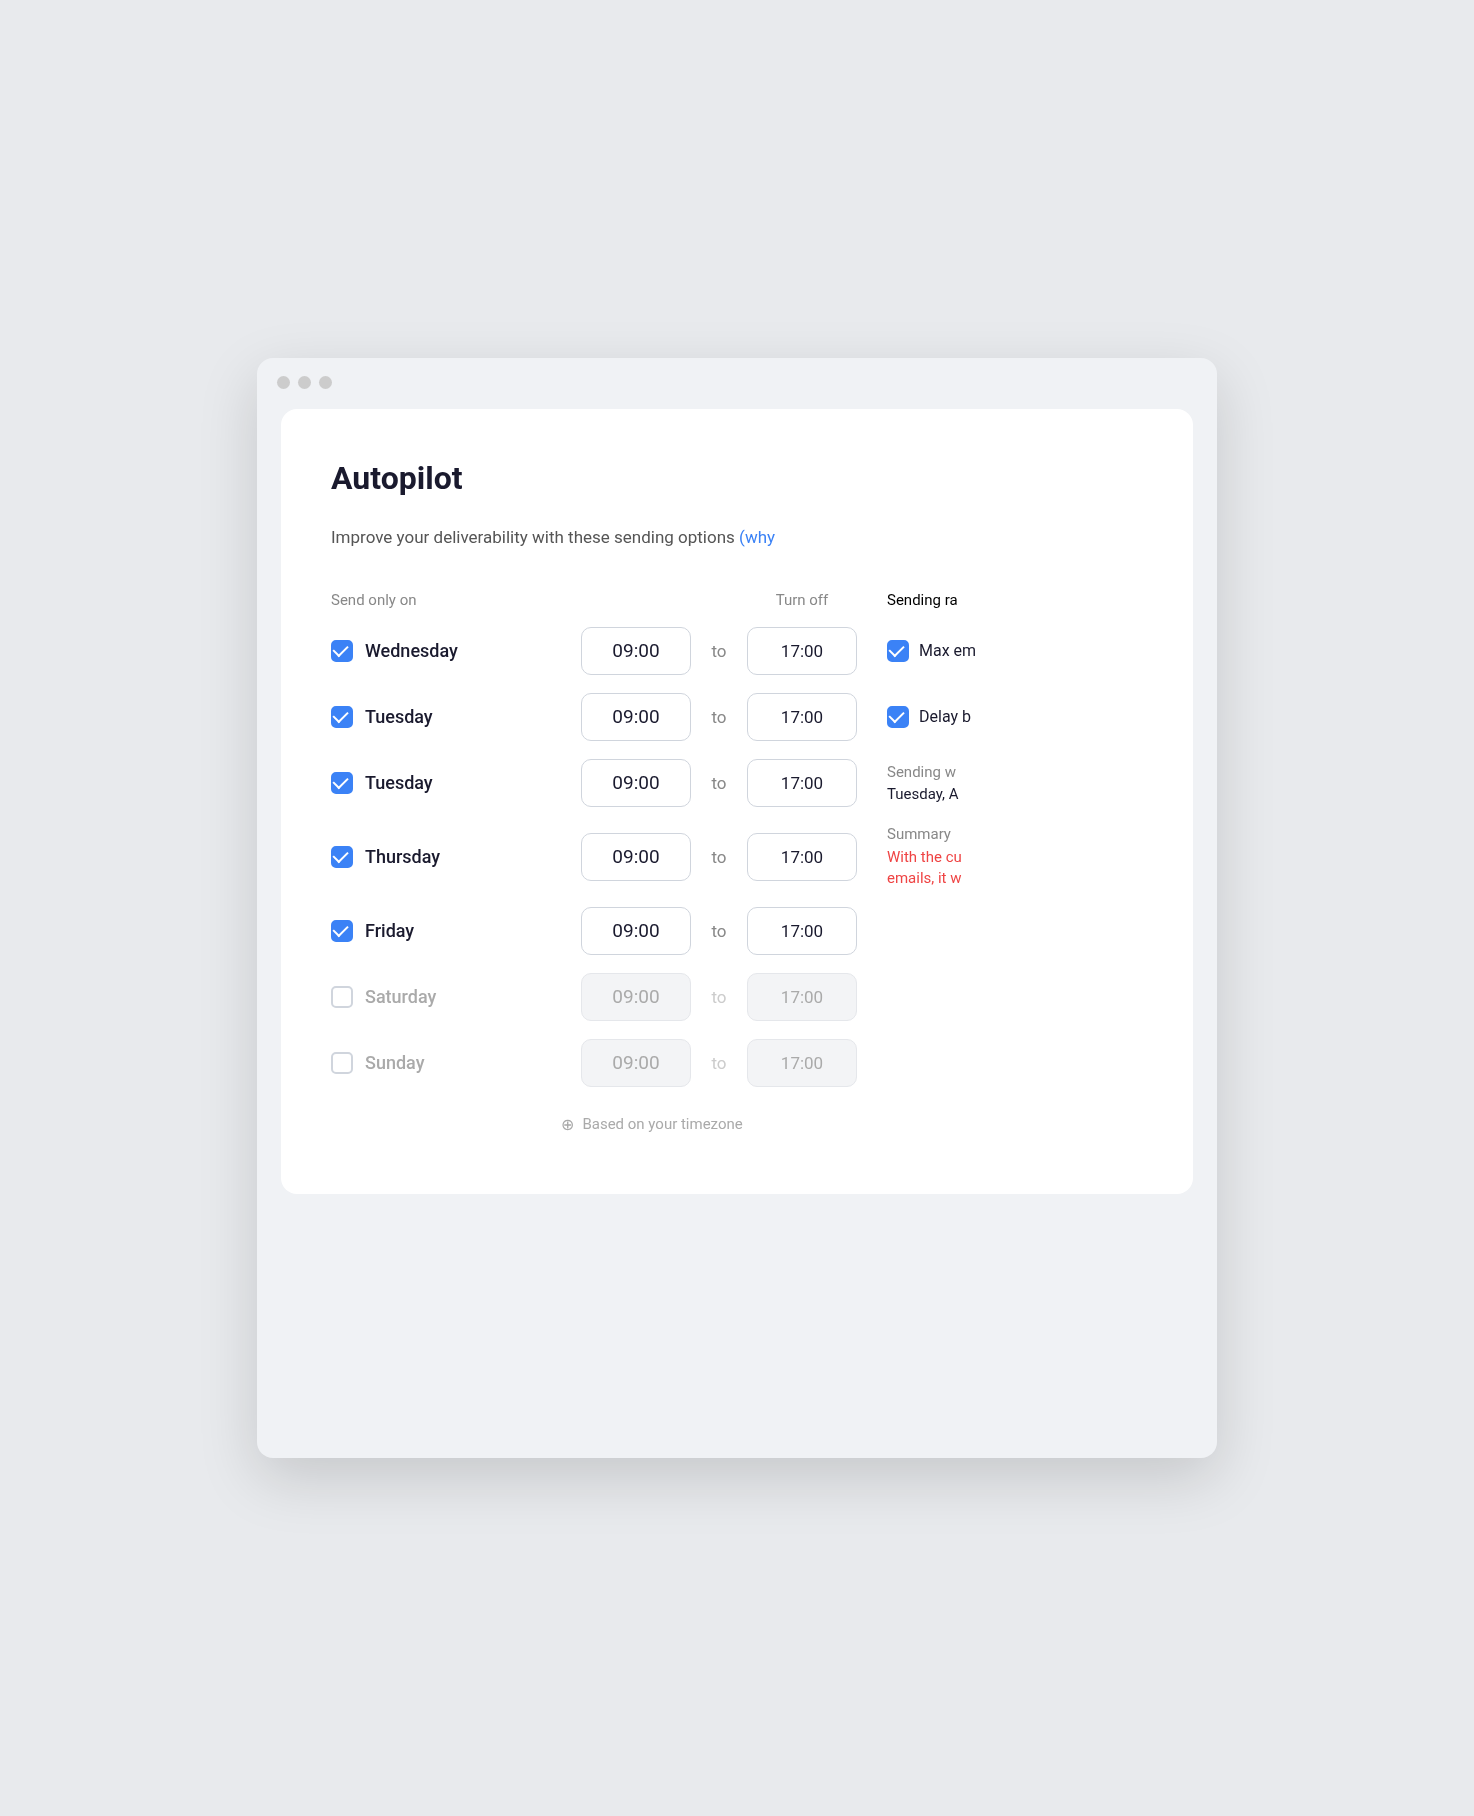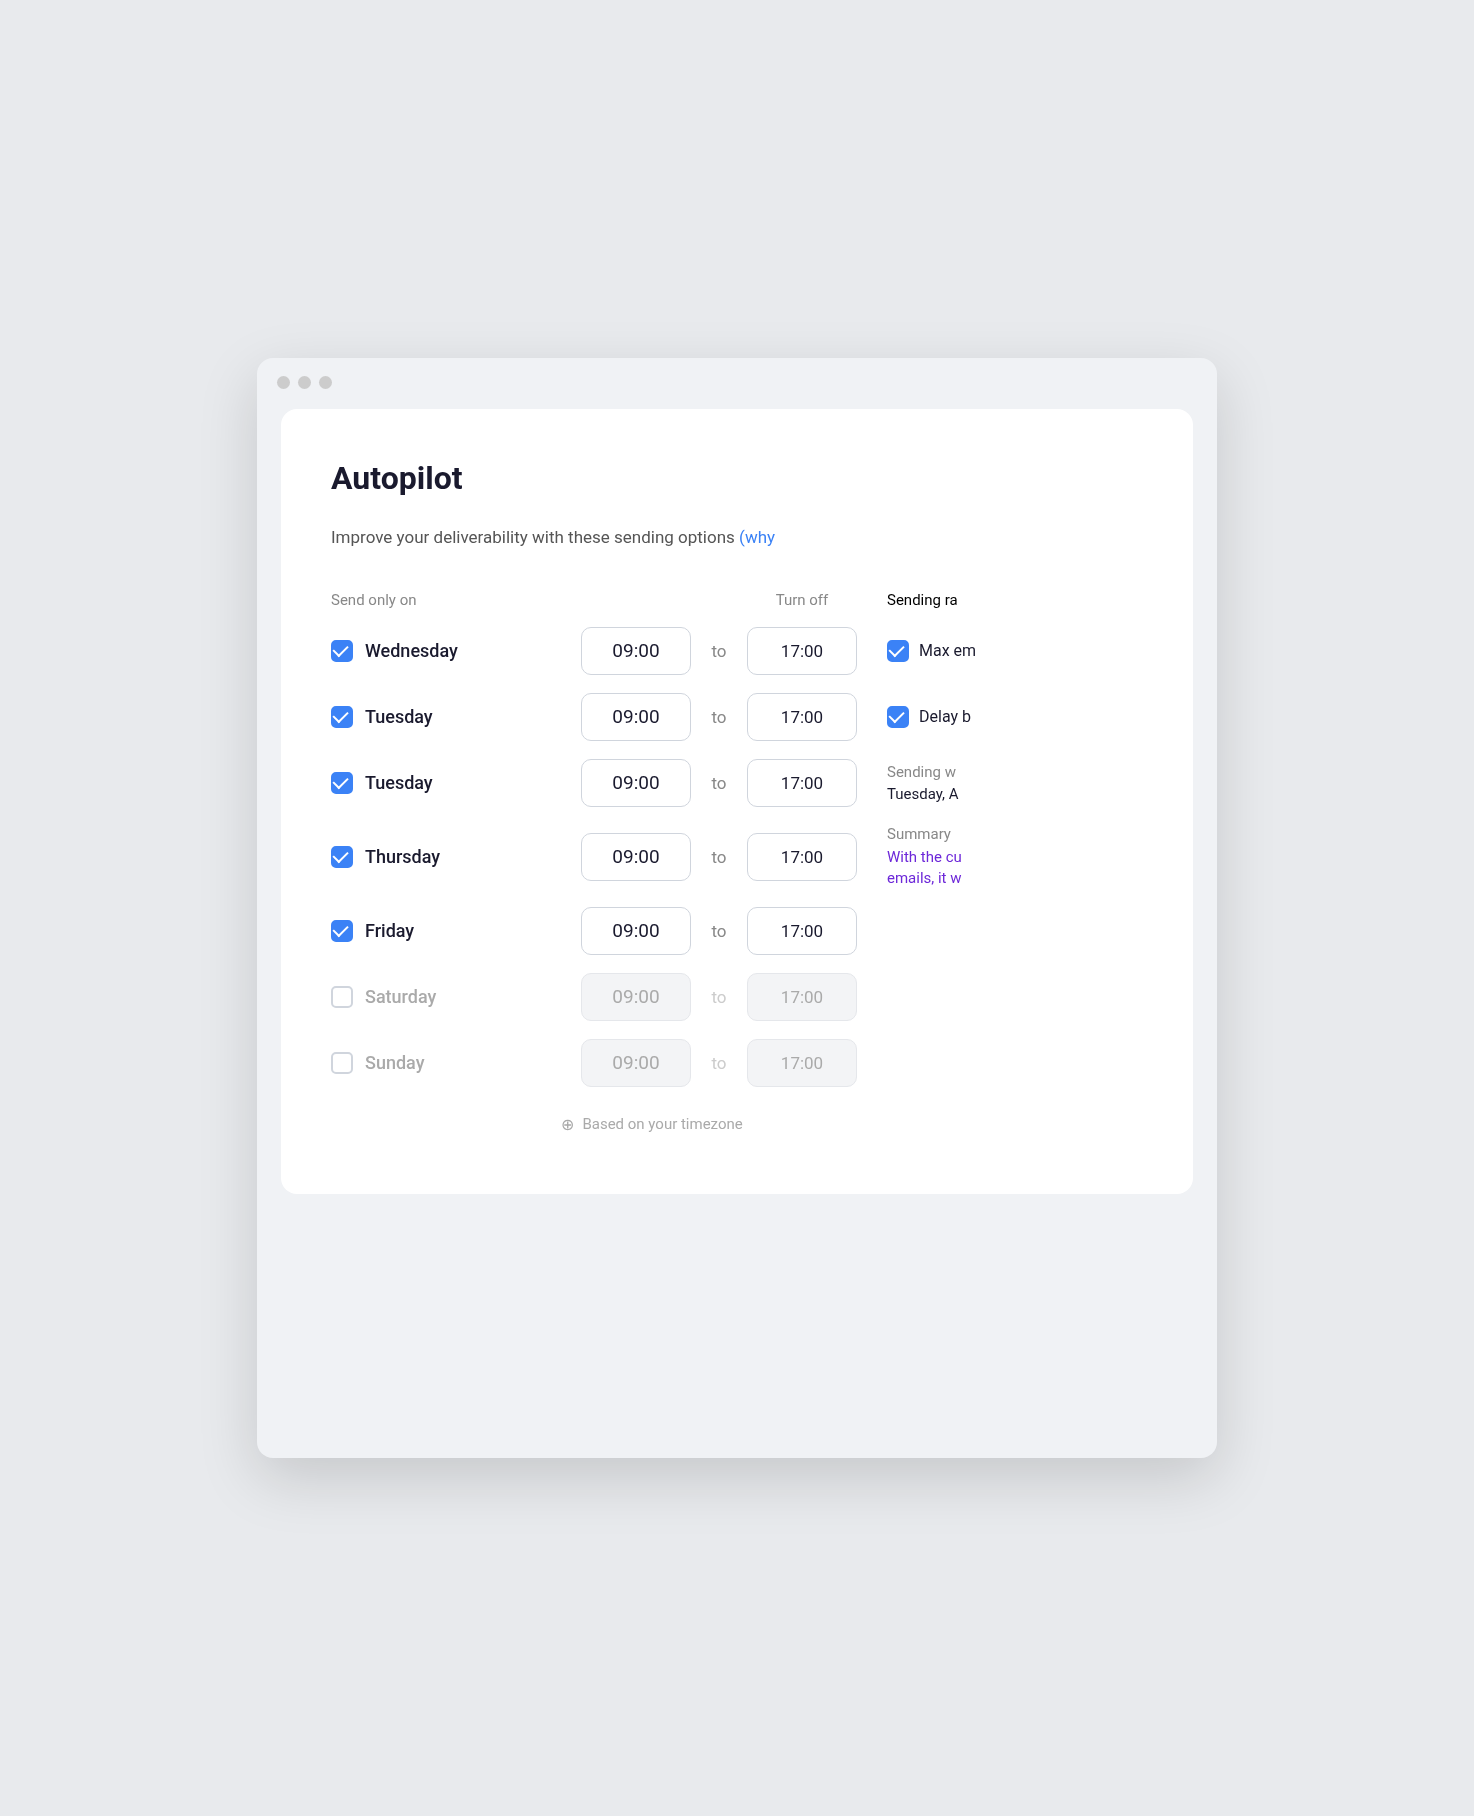--- a/index.html
+++ b/index.html
@@ -283,21 +283,21 @@
         <div class="day-row">
           <div class="checkbox-wrap">
             <div class="checkbox checked"></div>
             <span class="day-label">Thursday</span>
           </div>
           <div class="time-input">09:00</div>
           <span class="to-label">to</span>
           <div class="time-input-end">17:00</div>
           <div style="margin-left:30px;">
             <div style="font-size:15px; color:#888; margin-bottom:4px;">Summary</div>
-            <div style="font-size:15px; color:#6d28d9; line-height:1.4;">With the cu<br>emails, it w</div>
+            <div style="font-size:15px; color:#ef4444; line-height:1.4;">With the cu<br>emails, it w</div>
           </div>
         </div>
 
         <div class="day-row">
           <div class="checkbox-wrap">
             <div class="checkbox checked"></div>
             <span class="day-label">Friday</span>
           </div>
           <div class="time-input">09:00</div>
           <span class="to-label">to</span>

